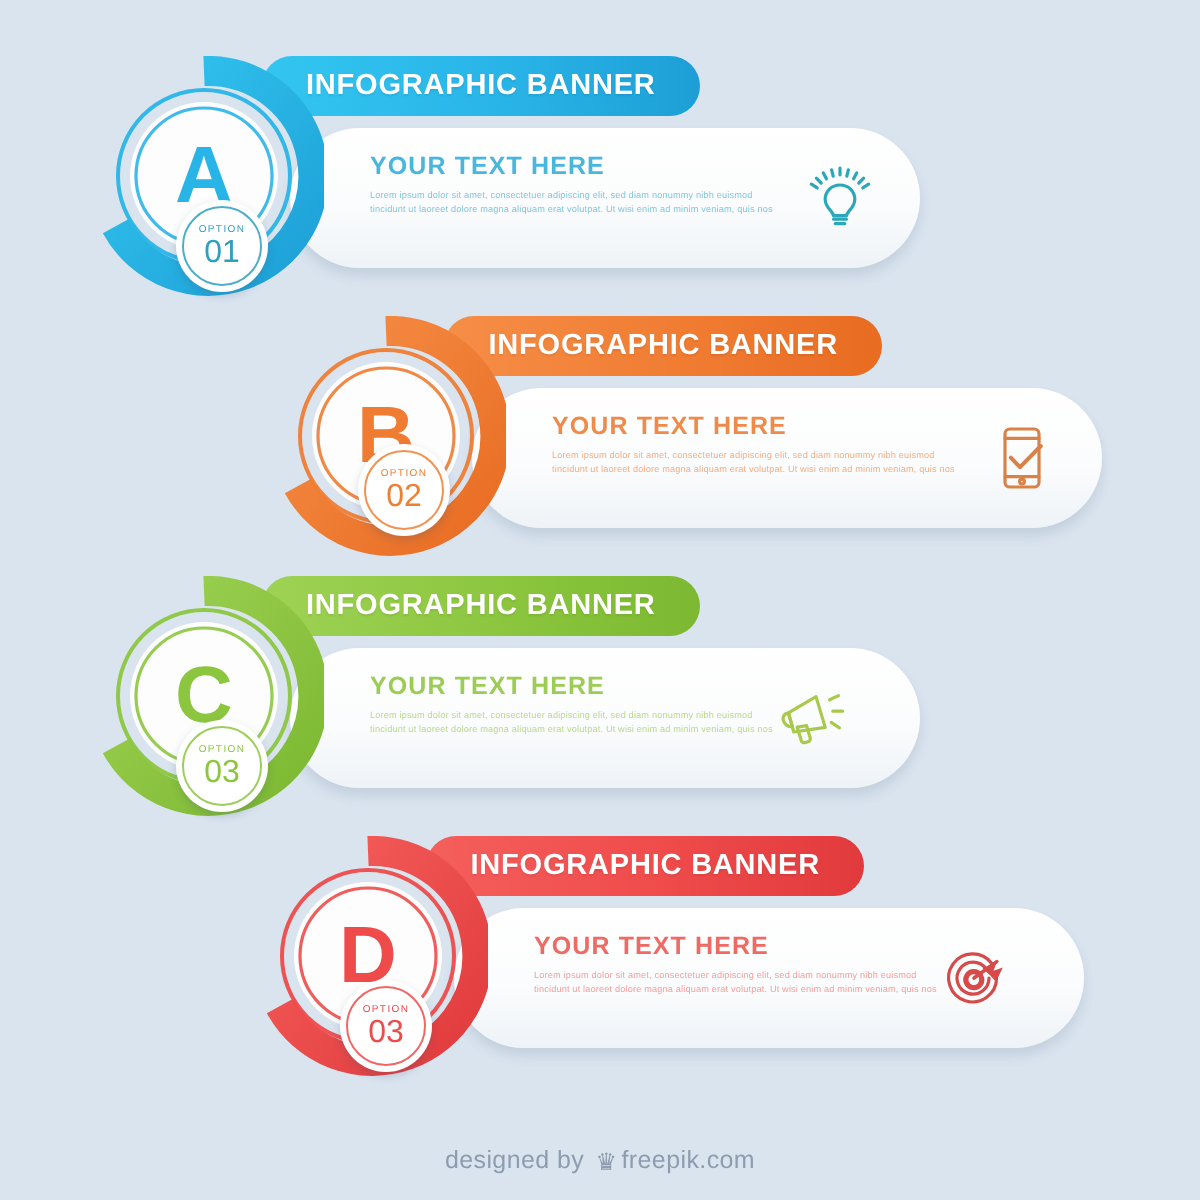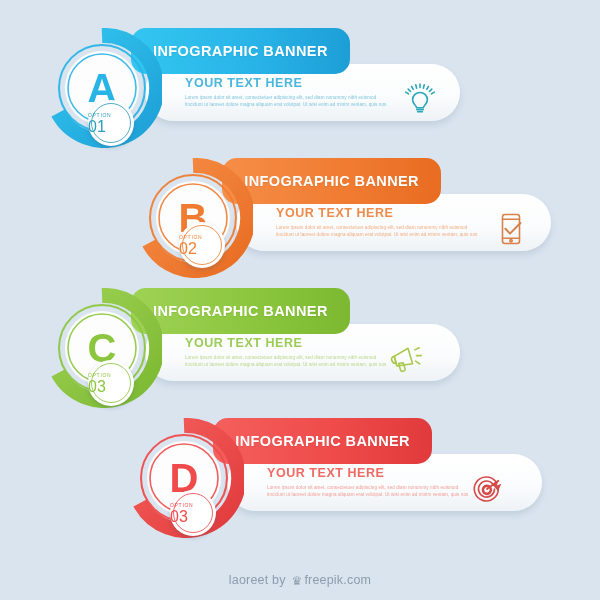--- a/index.html
+++ b/index.html
@@ -11,40 +11,40 @@
     position:relative;
   }
   #stage{position:absolute;inset:0;}
 
   
   .banner{position:absolute;height:120px;}
 
   
   .title-bar{
     position:absolute;
-    height:46px;
+    height:30px;
     border-radius:15px;
     display:flex;align-items:center;
     box-sizing:border-box;
     z-index:4;
   }
   .title-bar .title-txt{
     color:#ffffff;
     font-size:14.5px;
     font-weight:bold;
     letter-spacing:.4px;
     white-space:nowrap;
     text-shadow:0 1px 1px rgba(0,0,0,.07);
   }
 
   
   .panel{
     position:absolute;
     top:36px;
-    height:57px;
+    height:70px;
     background:linear-gradient(180deg,#ffffff 0%,#fbfcfd 55%,#eef3f7 100%);
     border-radius:35px;
     box-shadow:0 4px 6px rgba(60,80,110,.13);
     z-index:3;
   }
   .panel-head{
     position:absolute;
     top:12px;
     font-size:12.5px;
     font-weight:bold;
@@ -87,21 +87,21 @@
 
   
   .opt{
     position:absolute;
     width:46px;height:46px;
     border-radius:50%;
     background:#ffffff;
     box-shadow:0 2px 4px rgba(60,80,110,.22);
     z-index:8;
     display:flex;flex-direction:column;
-    justify-content:center;
+    align-items:center;justify-content:center;
   }
   .opt .ringline{
     position:absolute;inset:3px;
     border-radius:50%;
     border:1px solid currentColor;
     opacity:.85;
   }
   .opt .opt-label{
     font-size:5px;
     letter-spacing:.7px;
@@ -275,15 +275,15 @@
       <div class="letter" style="left: 151px; top: 27px; color: rgb(239, 75, 75);">D</div>
     </div>
     <div class="opt" style="left: 170px; top: 490px; color: rgb(239, 75, 75);">
       <span class="ringline"></span>
       <span class="opt-label">OPTION</span>
       <span class="opt-num">03</span>
     </div>
   </div>
 
 <div id="credit">
-  <span>laoreet by</span>
+  <span>designed by</span>
   <span class="crown">♛</span><span>freepik.com</span>
 </div>
 
 </body></html>

